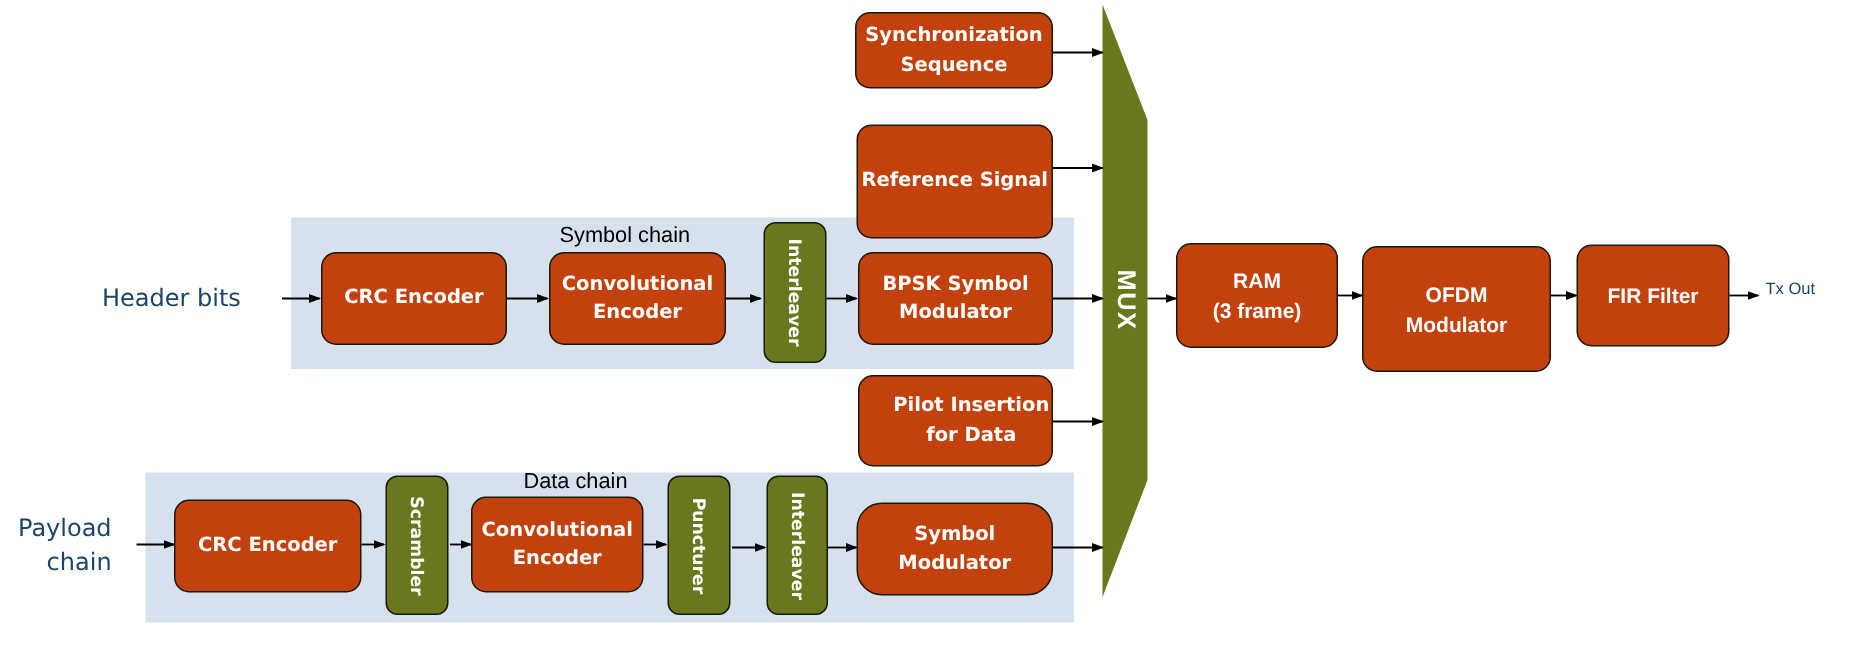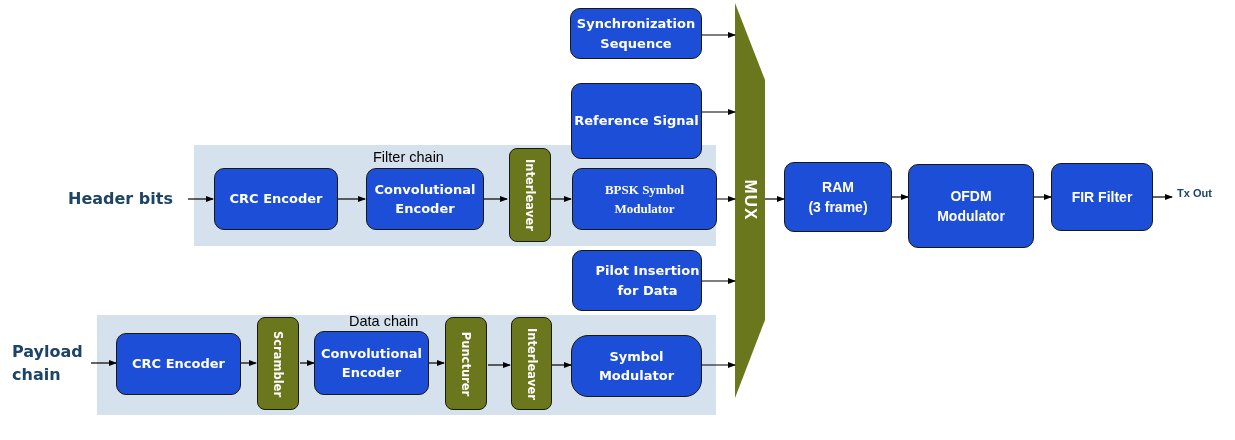--- a/index.html
+++ b/index.html
@@ -1,34 +1,34 @@
 <!DOCTYPE html>
 <html><head>
 <meta charset="utf-8">
 <style>
   html,body{margin:0;padding:0;background:#ffffff;}
   body{width:1235px;height:440px;position:relative;overflow:hidden;font-family:"DejaVu Sans",sans-serif;}
   .chain-bg{position:absolute;background:#d6e1ee;}
   .chain-title{position:absolute;font-family:"Liberation Sans",sans-serif;font-size:14.5px;color:#000;font-weight:500;white-space:nowrap;}
-  .blk{position:absolute;background:#1d4ed8;border:1.3px solid #1a1a0a;border-radius:10px;box-sizing:border-box;display:flex;align-items:center;justify-content:center;text-align:center;color:#ffffff;font-weight:bold;font-size:13px;line-height:1.5;white-space:pre-line;}
+  .blk{position:absolute;background:#c2410c;border:1.3px solid #1a1a0a;border-radius:10px;box-sizing:border-box;display:flex;align-items:center;justify-content:center;text-align:center;color:#ffffff;font-weight:bold;font-size:13px;line-height:1.5;white-space:pre-line;}
   .blk.arial{font-family:"Liberation Sans",sans-serif;font-size:14px;line-height:1.45;}
   .vblk{position:absolute;background:#6a771c;border:1.3px solid #1a1a0a;border-radius:8px;box-sizing:border-box;}
   .vblk span{position:absolute;left:50%;top:50%;transform:translate(-50%,-50%) rotate(90deg);color:#fff;font-weight:bold;font-size:11.5px;white-space:nowrap;}
-  .io-label{position:absolute;color:#1c4466;font-weight:bold;font-size:16px;text-align:left;line-height:1.45;white-space:pre-line;}
+  .io-label{position:absolute;color:#1c4466;font-weight:normal;font-size:16px;text-align:right;line-height:1.45;white-space:pre-line;}
   .io-label.arial{font-family:"Liberation Sans",sans-serif;font-size:11px;}
   svg.wires{position:absolute;left:0;top:0;}
   .mux-label{position:absolute;left:750px;top:200px;transform:translate(-50%,-50%) rotate(90deg);color:#fff;font-family:"Liberation Sans",sans-serif;font-weight:bold;font-size:17px;letter-spacing:1px;}
 </style>
 </head>
 <body>
 
 <div class="chain-bg" style="left:194px;top:145px;width:522px;height:101px;"></div>
 <div class="chain-bg" style="left:97px;top:315px;width:619px;height:100px;"></div>
 
-<div class="chain-title" style="left:373px;top:149px;">Filter chain</div>
+<div class="chain-title" style="left:373px;top:149px;">Symbol chain</div>
 <div class="chain-title" style="left:328px;top:313px;margin-left:21px;">Data chain</div>
 
 <svg class="wires" width="1235" height="440">
   <defs>
     <marker id="ah" markerWidth="8" markerHeight="8" refX="7" refY="4" orient="auto" markerUnits="userSpaceOnUse">
       <path d="M0,1 L8,4 L0,7 Z" fill="#000"></path>
     </marker>
   </defs>
   <polygon points="735,3 765,80 765,320 735,398" fill="#6a771c"></polygon>
   <g stroke="#000" stroke-width="1.2" fill="none" marker-end="url(#ah)">
@@ -65,21 +65,21 @@
 <div class="blk" style="left:571px;top:83px;width:131px;height:76px;">Reference Signal</div>
 <div class="blk" style="left:572px;top:250px;width:130px;height:61px;padding-left:21px;">Pilot Insertion
 for Data</div>
 
 <div class="blk" style="left:214px;top:168px;width:124px;height:62px;">CRC Encoder</div>
 <div class="blk" style="left:366px;top:168px;width:118px;height:62px;">Convolutional
 Encoder</div>
 <div class="vblk" style="left:509px;top:148px;width:42px;height:94px;">
     <span>Interleaver</span>
   </div>
-<div class="blk" style="left:572px;top:168px;width:145px;height:62px;font-family:Liberation Serif, serif;">BPSK Symbol
+<div class="blk" style="left:572px;top:168px;width:130px;height:62px;">BPSK Symbol
 Modulator</div>
 
 <div class="blk" style="left:116px;top:333px;width:125px;height:62px;">CRC Encoder</div>
 <div class="vblk" style="left:257px;top:317px;width:42px;height:93px;">
     <span>Scrambler</span>
   </div>
 <div class="blk" style="left:314px;top:331px;width:115px;height:64px;">Convolutional
 Encoder</div>
 <div class="vblk" style="left:445px;top:317px;width:42px;height:93px;">
     <span>Puncturer</span>

